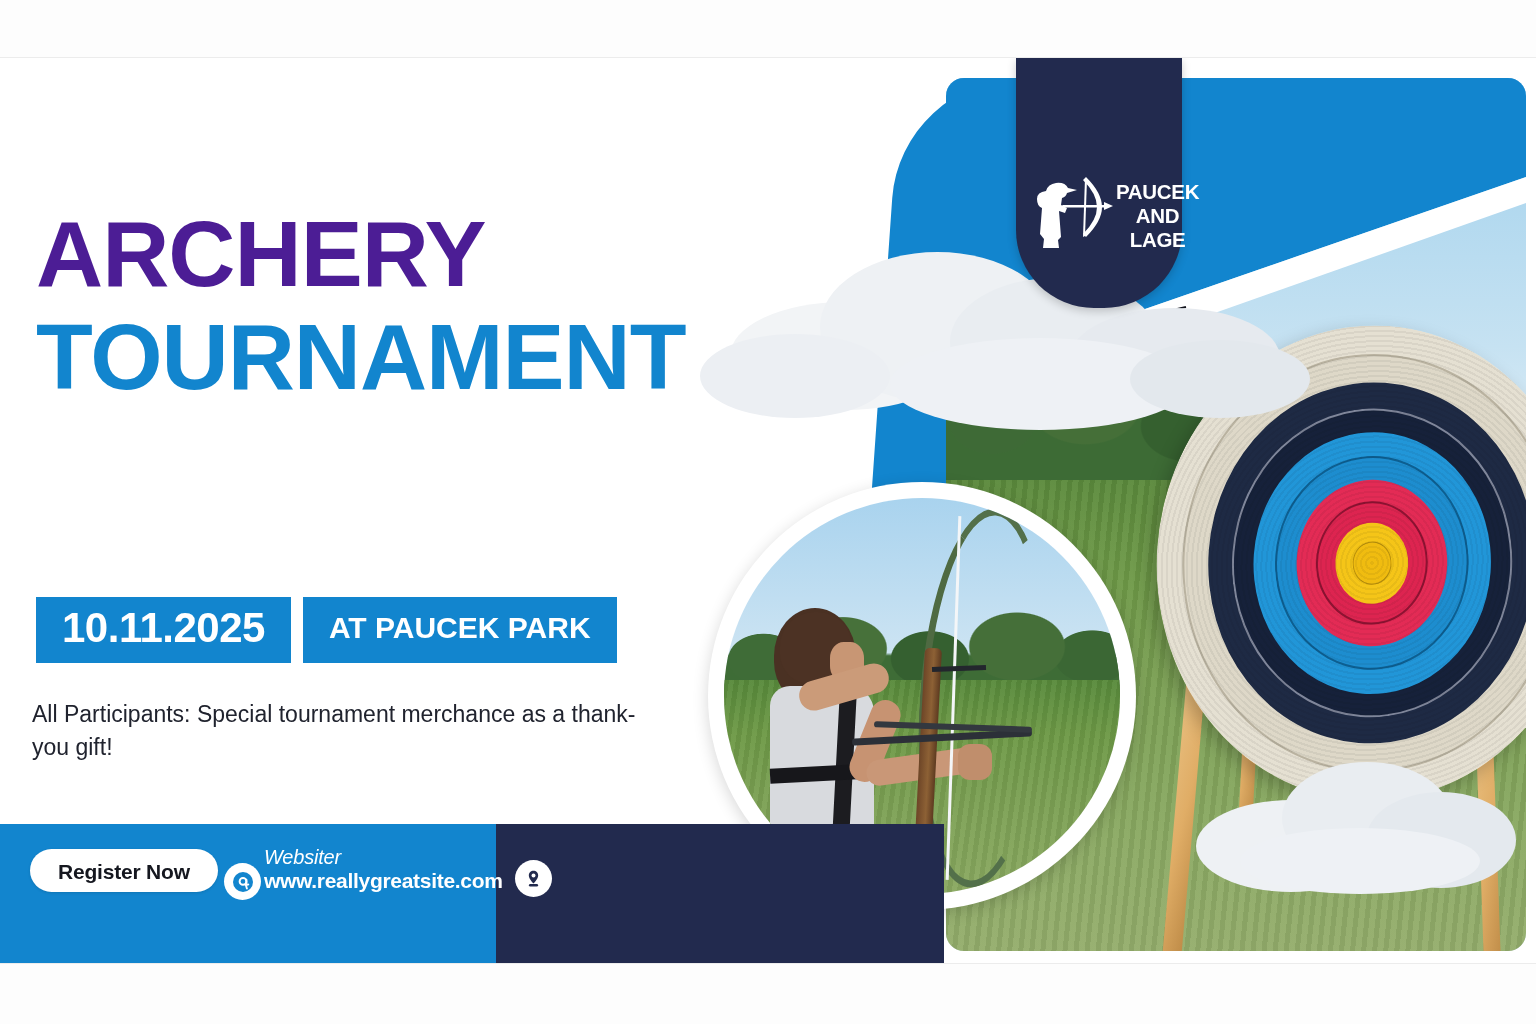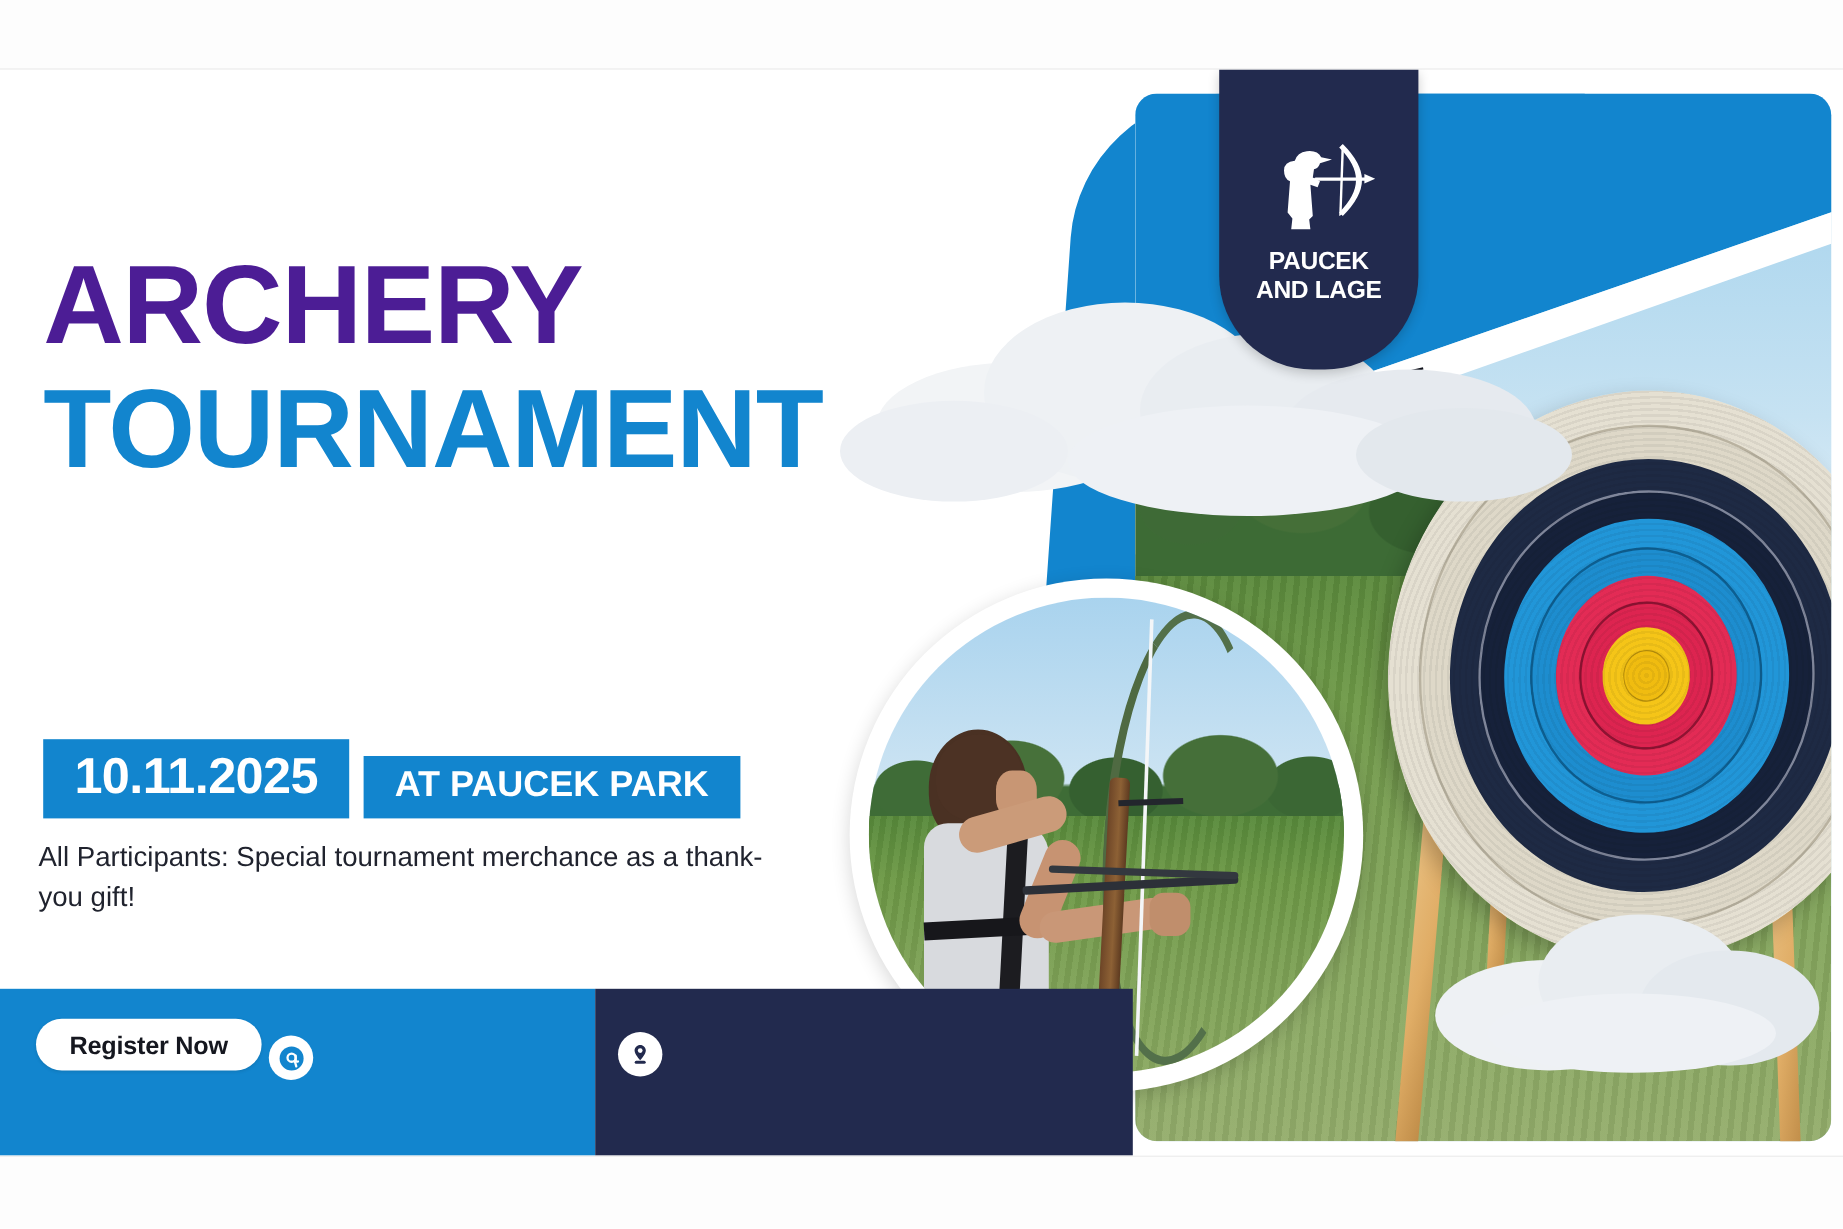--- a/index.html
+++ b/index.html
@@ -30,21 +30,21 @@
     font-size:93px; font-weight:bold; letter-spacing:-1px;
     color:#1285ce; line-height:1.08; white-space:nowrap; margin-top:6px;
   }
 
   .body-copy {
     position:absolute; left:36px; top:420px; width:680px;
     font-size:21.5px; font-weight:bold; color:#1c1f36; line-height:1.58;
     z-index:30;
   }
 
-  .badge-row { position:absolute; left:36px; top:558px; display:flex; gap:12px; z-index:30;align-items:flex-end; }
+  .badge-row { position:absolute; left:36px; top:539px; display:flex; gap:12px; z-index:30; }
   .badge {
     background:#1285ce; color:#ffffff; font-weight:bold;
     display:flex; align-items:center; justify-content:center;
   }
   .badge-date { font-size:42px; padding:7px 26px 11px; letter-spacing:-0.5px; }
   .badge-place { font-size:30px; padding:7px 26px 11px; letter-spacing:0px; }
 
   .note {
     position:absolute; left:32px; top:640px; width:620px;
     font-size:23px; color:#20232e; line-height:1.45; z-index:30;
@@ -272,21 +272,21 @@
     position:absolute; left:208px; top:168px; width:54px; height:5px;
     background:#23262d; transform:rotate(-2deg); z-index:9;
   }
 
   
   .logo-badge {
     position:absolute; left:1016px; top:0px; width:166px; height:250px;
     background:#222a4e;
     border-radius:0 0 78px 78px;
     z-index:70;
-    display:flex; flex-direction:column; align-items:center; justify-content:flex-start;
+    display:flex; flex-direction:row; align-items:center; justify-content:flex-start;
     padding-top:54px;
     box-shadow:0 3px 10px rgba(0,0,0,.2);
   }
   .logo-mark { width:100px; height:82px; }
   .logo-name {
     margin-top:12px; color:#ffffff; font-weight:bold; font-size:20.5px;
     text-align:center; line-height:1.18; letter-spacing:-0.3px;
   }
 </style>
 </head>
@@ -416,20 +416,24 @@
       <div class="register-btn">Register Now</div>
 
       <span class="ico-circle web-ico">
         <svg viewBox="0 0 24 24" width="24" height="24" aria-hidden="true">
           <circle cx="12" cy="12" r="10" fill="#1285ce"></circle>
           <circle cx="12" cy="11.4" r="3.4" fill="none" stroke="#ffffff" stroke-width="1.9"></circle>
           <path d="M15.4 9.6v3.6c0 1.3 1 1.8 1.9 1.3" fill="none" stroke="#ffffff" stroke-width="1.9" stroke-linecap="round"></path>
           <path d="M14.6 14.2 15.9 18.6" fill="none" stroke="#ffffff" stroke-width="1.9" stroke-linecap="round"></path>
         </svg>
       </span>
+      <div class="web-text">
+        <div class="web-label">Websiter</div>
+        <div class="web-url">www.reallygreatsite.com</div>
+      </div>
 
       <span class="ico-circle loc-ico">
         <svg viewBox="0 0 24 24" width="25" height="25" aria-hidden="true">
           <circle cx="12" cy="12" r="11" fill="#ffffff"></circle>
           <path d="M12 4.6c-2.5 0-4.5 2-4.5 4.5 0 3.3 4.5 7.7 4.5 7.7s4.5-4.4 4.5-7.7c0-2.5-2-4.5-4.5-4.5z" fill="#222a4e"></path>
           <circle cx="12" cy="9.1" r="1.9" fill="#ffffff"></circle>
           <rect x="7.6" y="17.2" width="8.8" height="2.4" rx="1.2" fill="#222a4e"></rect>
         </svg>
       </span>
     </div>

